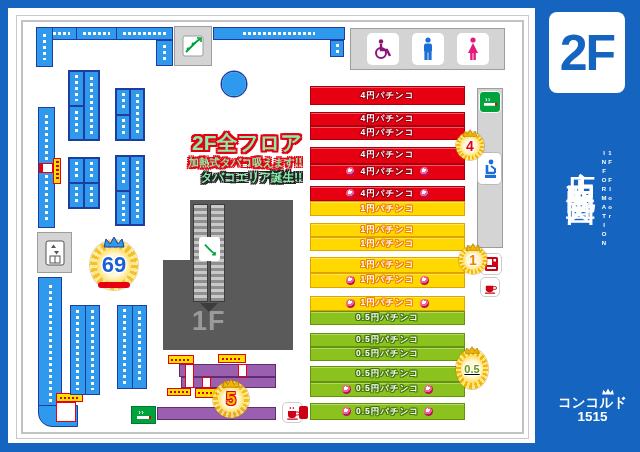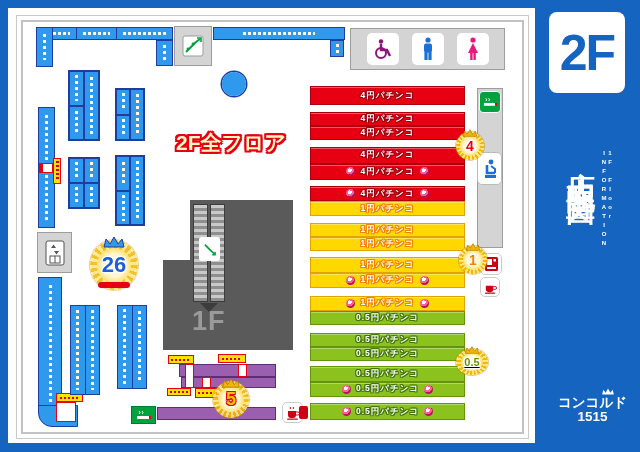--- a/index.html
+++ b/index.html
@@ -30,21 +30,21 @@
   .prow.red{background:#e60012;border:1px solid #a8000d;}
   .prow.yellow{background:#ffd800;border:1px solid #e0a300;}
   .prow.green{background:#8cc21e;border:1px solid #64940a;}
   .o-red{text-shadow:-1px -1px 0 #9c0010,1px -1px 0 #9c0010,-1px 1px 0 #9c0010,1px 1px 0 #9c0010,-1px 0 0 #9c0010,1px 0 0 #9c0010,0 -1px 0 #9c0010,0 1px 0 #9c0010;}
   .o-org{text-shadow:-1px -1px 0 #ef8200,1px -1px 0 #ef8200,-1px 1px 0 #ef8200,1px 1px 0 #ef8200,-1px 0 0 #ef8200,1px 0 0 #ef8200,0 -1px 0 #ef8200,0 1px 0 #ef8200;}
   .o-grn{text-shadow:-1px -1px 0 #41740a,1px -1px 0 #41740a,-1px 1px 0 #41740a,1px 1px 0 #41740a,-1px 0 0 #41740a,1px 0 0 #41740a,0 -1px 0 #41740a,0 1px 0 #41740a;}
   .ricon{width:9px;height:9px;border-radius:50%;flex:0 0 auto;
          background:radial-gradient(circle at 42% 38%,#fff 0 2px,#f06292 2px 4px,#b7135f 4px);}
 
   
-  .hl{color:#fef9c3;font-weight:900;text-align:center;line-height:1.06;}
+  .hl{color:#86efac;font-weight:900;text-align:right;line-height:1.06;}
   .hlr{text-shadow:-2px -2px 0 #e60012,2px -2px 0 #e60012,-2px 2px 0 #e60012,2px 2px 0 #e60012,-2px 0 0 #e60012,2px 0 0 #e60012,0 -2px 0 #e60012,0 2px 0 #e60012;}
   .hlb{text-shadow:-2px -2px 0 #222,2px -2px 0 #222,-2px 2px 0 #222,2px 2px 0 #222,-2px 0 0 #222,2px 0 0 #222,0 -2px 0 #222,0 2px 0 #222;}
 
   
   .dark{background:#5a5a5a;}
   .ramp{background:repeating-linear-gradient(180deg,#c9c9c9 0 3px,#8f8f8f 3px 6px);border:1px solid #3c3c3c;}
   .oneF{color:#9a9a9a;font-weight:900;font-size:27px;letter-spacing:1px;}
 
   
   .pp{background:#9a5fae;border:1.5px solid #5f2d73;}
@@ -207,20 +207,22 @@
   <div class="abs bb vflex" style="left:38px;top:107px;width:17px;height:121px;">
       <span class="mtv" style="height:88%"></span>
     </div>
   <div class="abs hot" style="left:39px;top:163px;width:14px;height:10px;border-left:4px solid #e60012;"></div>
   <div class="abs ytag" style="left:53px;top:158px;width:8px;height:26px;">
       <span class="mtvr" style="height:80%"></span>
     </div>
 
   <div class="abs" style="left:160px;top:132px;width:142px;">
     <div class="hl hlr" style="font-size:21px;">2F全フロア</div>
+    <div class="hl hlr" style="font-size:10.5px;margin-top:3px;">加熱式タバコ吸えます!!</div>
+    <div class="hl hlb" style="font-size:11.5px;margin-top:3px;">タバコエリア誕生!!</div>
   </div>
 
   <div class="abs dark" style="left:190px;top:200px;width:103px;height:150px;"></div>
   <div class="abs dark" style="left:163px;top:260px;width:30px;height:90px;"></div>
   <div class="abs ramp" style="left:193px;top:204px;width:15px;height:98px;"></div>
   <div class="abs ramp" style="left:210px;top:204px;width:15px;height:98px;"></div>
   <div class="abs wsq" style="left:199px;top:237px;width:21px;height:24px;border-radius:3px;">
     <span>
       <svg width="16" height="16" viewBox="0 0 22 22">
         <path d="M4,5 l5,5 M9,10 l5,5 M14,15 l4,3" stroke="#00a23e" stroke-width="2.4" fill="none"></path>
@@ -244,21 +246,21 @@
   </div>
 
   <div class="abs badge" style="left:90px;top:240px;width:48px;height:50px;">
     <div class="burst" style="opacity:.85;"></div>
     <div class="bcore"></div>
     <span class="crown" style="top:-4px;">
       <svg width="24" height="12" viewBox="0 0 24 12">
           <path d="M2,11 L4,3 L8,8 L12,1 L16,8 L20,3 L22,11 Z" fill="#2f99ee" stroke="#1e3d9e"></path>
         </svg>
     </span>
-    <span class="bnum" style="font-size:22px;color:#1c5dd8;">26</span>
+    <span class="bnum" style="font-size:22px;color:#1c5dd8;">69</span>
     <div class="abs" style="left:8px;bottom:2px;width:32px;height:6px;background:#e60012;border-radius:3px;"></div>
   </div>
 
   <div class="abs bb vflex" style="left:38px;top:277px;width:24px;height:134px;">
       <span class="mtv" style="height:90%"></span>
     </div>
   <div class="abs bb" style="left:38px;top:405px;width:40px;height:22px;border-bottom-left-radius:14px;"></div>
   <div class="abs ytag" style="left:56px;top:393px;width:27px;height:9px;">
       <span class="dash"></span>
     </div>
@@ -477,21 +479,21 @@
   <div class="abs badge" style="left:459px;top:246px;width:28px;height:28px;">
     <div class="burst"></div>
       <div class="bcore"></div>
     <span class="crown" style="top:-3px;">
       <svg width="16" height="8" viewBox="0 0 24 12">
           <path d="M2,11 L4,3 L8,8 L12,1 L16,8 L20,3 L22,11 Z" fill="#f2b705" stroke="#b07800"></path>
         </svg>
     </span>
     <span class="bnum" style="font-size:14px;color:#ef8200;">1</span>
   </div>
-  <div class="abs badge" style="left:456px;top:349px;width:32px;height:26px;text-decoration:underline;">
+  <div class="abs badge" style="left:456px;top:349px;width:32px;height:40px;text-decoration:underline;">
     <div class="burst"></div>
       <div class="bcore"></div>
     <span class="crown" style="top:-3px;">
       <svg width="16" height="8" viewBox="0 0 24 12">
           <path d="M2,11 L4,3 L8,8 L12,1 L16,8 L20,3 L22,11 Z" fill="#f2b705" stroke="#b07800"></path>
         </svg>
     </span>
     <span class="bnum" style="font-size:11px;color:#64940a;">0.5</span>
   </div>
 

